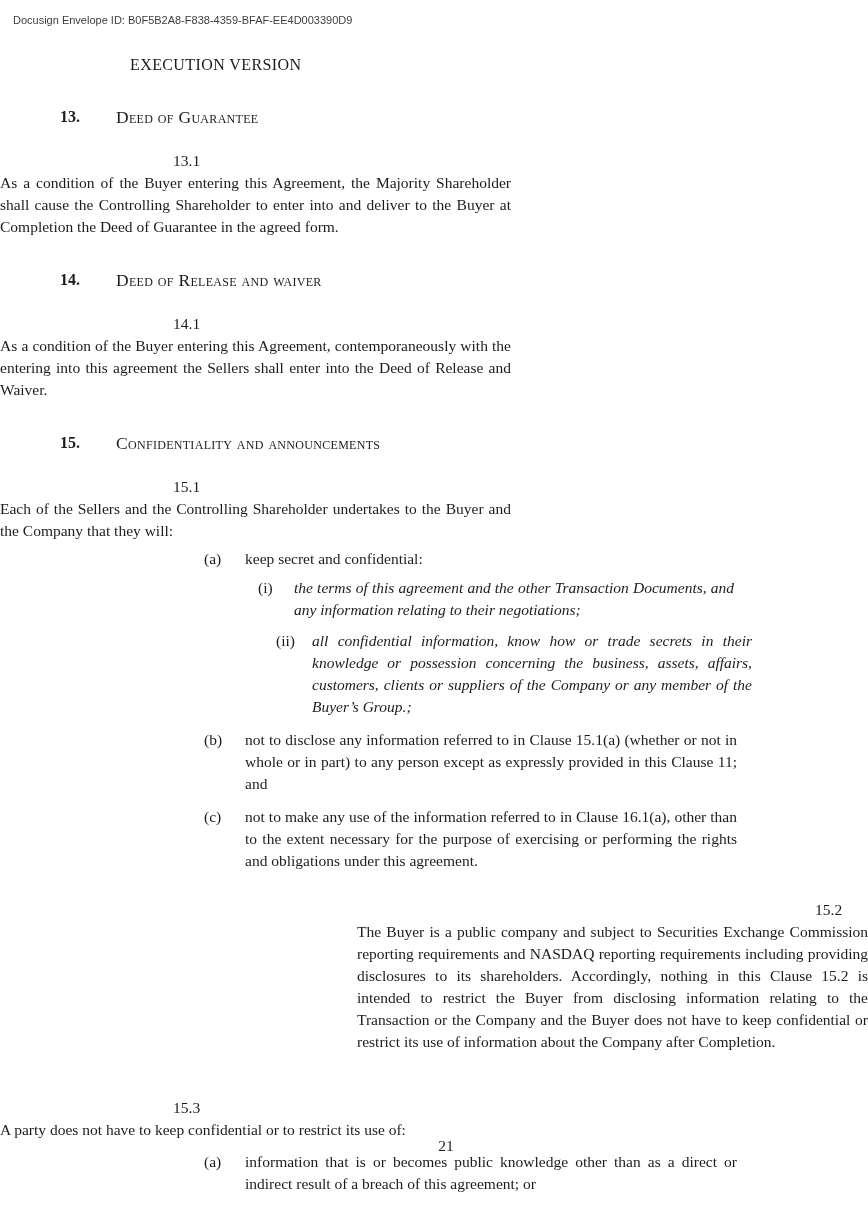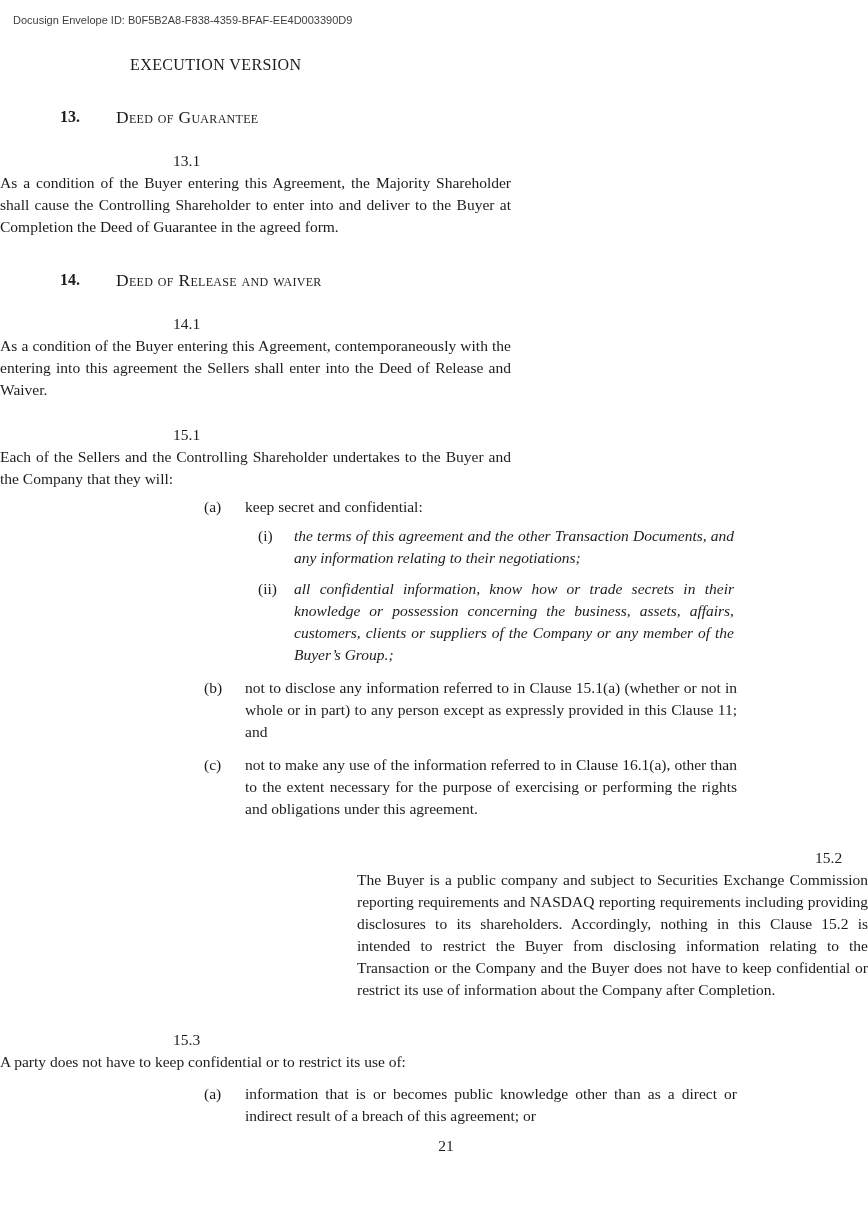--- a/index.html
+++ b/index.html
@@ -48,25 +48,25 @@
   }
   .clause { display: flex; margin-top: 23px; flex-direction: column; }
   .clause-num { margin-left: 173px; width: 53px; flex: none; }
   .clause-body { width: 511px; flex: none; text-align: justify; }
   .item { display: flex; margin-top: 6px; }
   .item-label { margin-left: 204px; width: 41px; flex: none; }
   .item-body { width: 492px; flex: none; text-align: justify; }
   .subitem { display: flex; margin-top: 7px; }
   .sub-label { margin-left: 258px; width: 36px; flex: none; }
   .sub-body { width: 440px; flex: none; text-align: justify; font-style: italic; }
-  .mt-9  { margin-top: 9px; }
+  .mt-9  { margin-top: 9px; padding-left: 18px; }
   .mt-10 { margin-top: 10px; }
   .mt-11 { margin-top: 11px; }
   .mt-27 { margin-top: 27px; align-items: flex-end; }
-  .mt-28 { margin-top: 28px; }
+  .mt-28 { margin-top: 44px; }
   .page-number {
     position: absolute;
     top: 1136px;
     left: 12px;
     width: 868px;
     text-align: center;
     line-height: 20px;
   }
 </style>
 </head>
@@ -89,20 +89,24 @@
 
   <div class="section-heading">
     <div class="sec-num">14.</div>
     <div class="sec-title">Deed of Release and waiver</div>
   </div>
   <div class="clause">
     <div class="clause-num">14.1</div>
     <div class="clause-body">As a condition of the Buyer entering this Agreement, contemporaneously with the entering into this agreement the Sellers shall enter into the Deed of Release and Waiver.</div>
   </div>
 
+  <div class="section-heading">
+    <div class="sec-num">15.</div>
+    <div class="sec-title">Confidentiality and announcements</div>
+  </div>
 
   <div class="clause">
     <div class="clause-num">15.1</div>
     <div class="clause-body">Each of the Sellers and the Controlling Shareholder undertakes to the Buyer and the Company that they will:</div>
   </div>
 
   <div class="item">
     <div class="item-label">(a)</div>
     <div class="item-body">keep secret and confidential:</div>
   </div>

